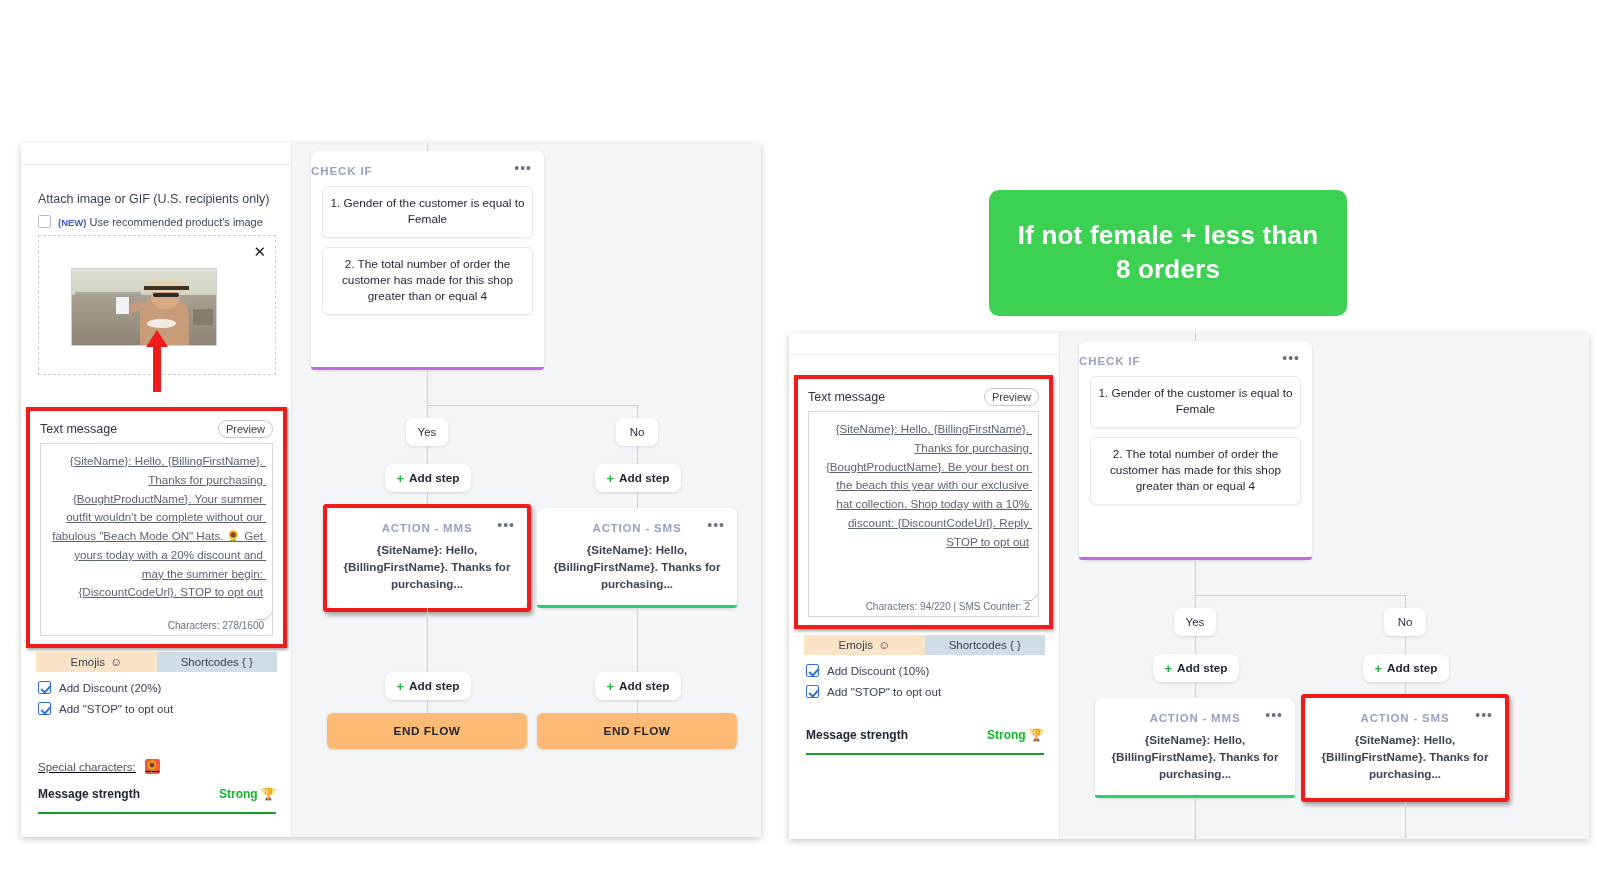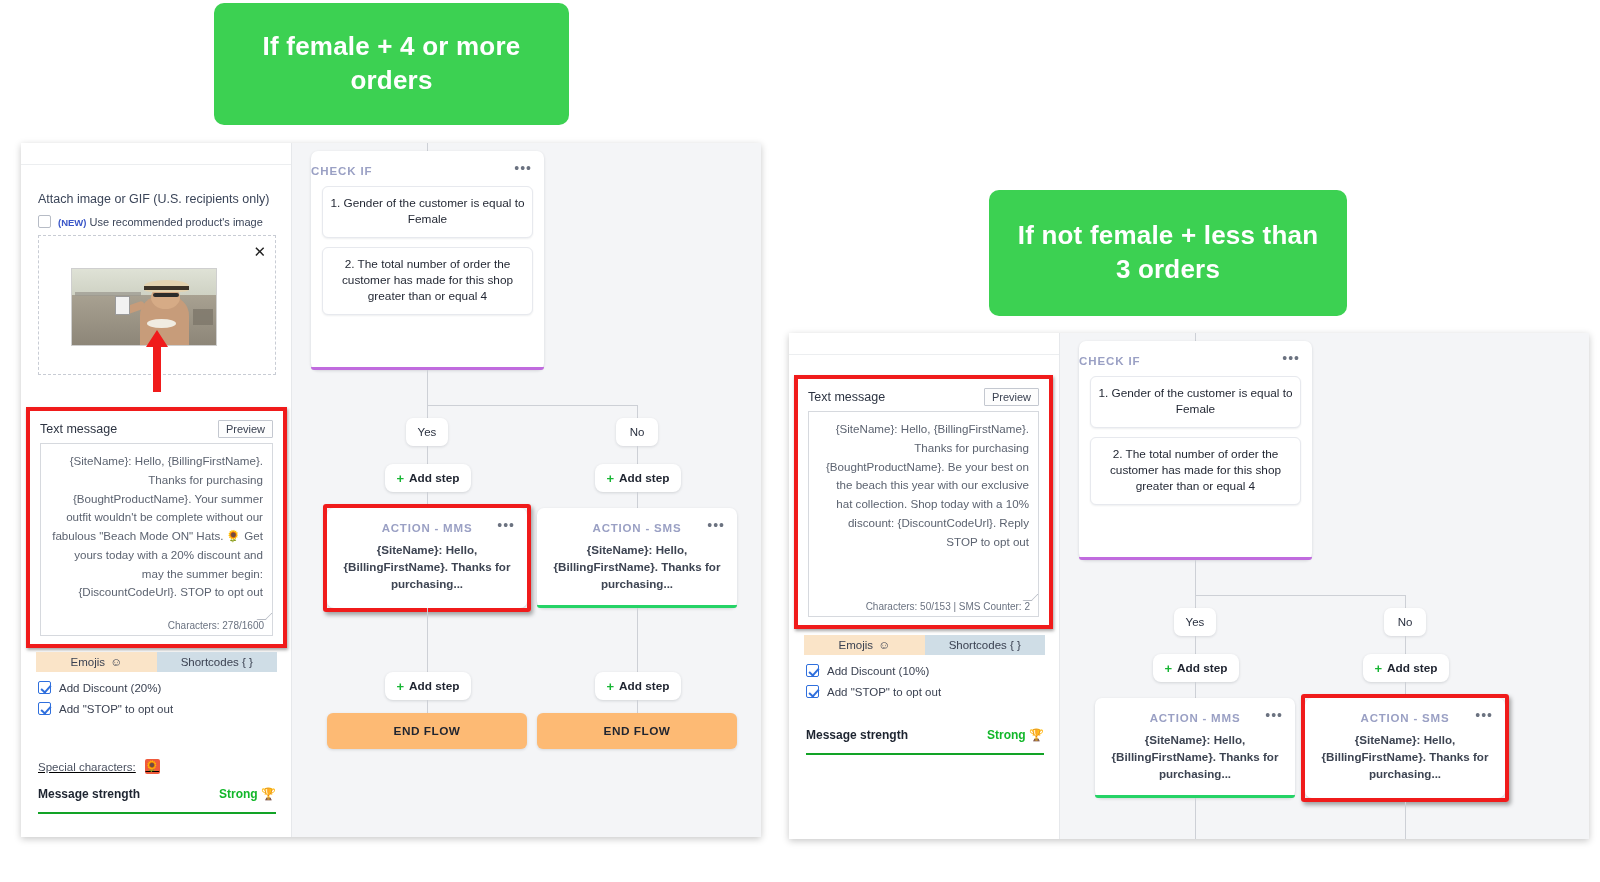--- a/index.html
+++ b/index.html
@@ -129,31 +129,32 @@
     text-align: right;
   }
   .redbox { border: 4px solid #f01b1b; box-shadow: 1px 2px 3px rgba(0,0,0,.35); }
   .tm-head {
     position: absolute; left: 10px; right: 10px; top: 8px; height: 20px;
     display: flex; align-items: center; justify-content: space-between;
   }
   .tm-title { font-size: 12.5px; color: #2d3442; }
   .tm-preview {
     font-size: 11px; color: #3b4252;
-    border: 1px solid #c4c8d0; border-radius: 1px;
+    border: 1px solid #c4c8d0; border-radius: 9px;
     background: #fdfdfd; padding: 2px 7px; line-height: 1.1;
   }
   .tm-textarea {
     position: absolute; left: 10px; right: 10px; top: 32px; bottom: 8px;
     border: 1px solid #d6d9de; background: #fff; box-sizing: border-box;
     padding: 8px 9px 0 9px; overflow: hidden;
   }
   .tm-body {
     font-size: 11.6px; color: #5c6370; line-height: 1.62;
     white-space: pre-wrap;
+    text-decoration: underline;
   }
   .tm-count {
     position: absolute; right: 8px; bottom: 4px;
     font-size: 10px; color: #6a7280;
   }
   .tm-grip {
     position: absolute; right: 2px; bottom: 15px;
     width: 8px; height: 8px;
     border-right: 1px solid #b6bac2; border-bottom: 1px solid #b6bac2;
     transform: skewX(-45deg);
@@ -259,22 +260,21 @@
     position: absolute; border: 4px solid #f01b1b; border-radius: 3px;
     box-shadow: 2px 3px 4px rgba(0,0,0,.35); box-sizing: border-box;
     pointer-events: none;
   }
 </style>
 </head>
 <body>
 
 <div id="root">
 
-  <div class="banner" id="banner-left">If female + 4 or more orders</div>
-  <div class="banner" id="banner-right">If not female + less than 3 orders</div>
+  <div class="banner" id="banner-right">If not female + less than 8 orders</div>
 
   <div class="shot" id="shot-left">
 
     <div class="editor">
       <div class="editor-topstrip"></div>
       <div class="editor-body">
 
         <div class="attach-label">Attach image or GIF (U.S. recipients only)</div>
 
         <div class="attach-check-row">
@@ -426,21 +426,21 @@
       <div class="editor-body">
 
         <div class="tm-card redbox" style="left:5px; top:20px; width:259px; height:254px;">
           <div class="tm-head">
             <span class="tm-title">Text message</span>
             <span class="tm-preview">Preview</span>
           </div>
           <div class="tm-textarea">
             <div class="tm-body">{SiteName}: Hello, {BillingFirstName}. Thanks for purchasing {BoughtProductName}. Be your best on the beach this year with our exclusive hat collection. Shop today with a 10% discount: {DiscountCodeUrl}. Reply STOP to opt out</div>
             <div class="tm-grip"></div>
-            <div class="tm-count">Characters: 50/153 | SMS Counter: 2</div>
+            <div class="tm-count">Characters: 94/220 | SMS Counter: 2</div>
           </div>
         </div>
 
         <div class="tabs" style="left:15px; top:280px; width:241px;">
           <div class="tab emojis">
             <span>Emojis</span>
             <span>☺</span>
           </div>
           <div class="tab shortcodes">
             <span>Shortcodes { }</span>

